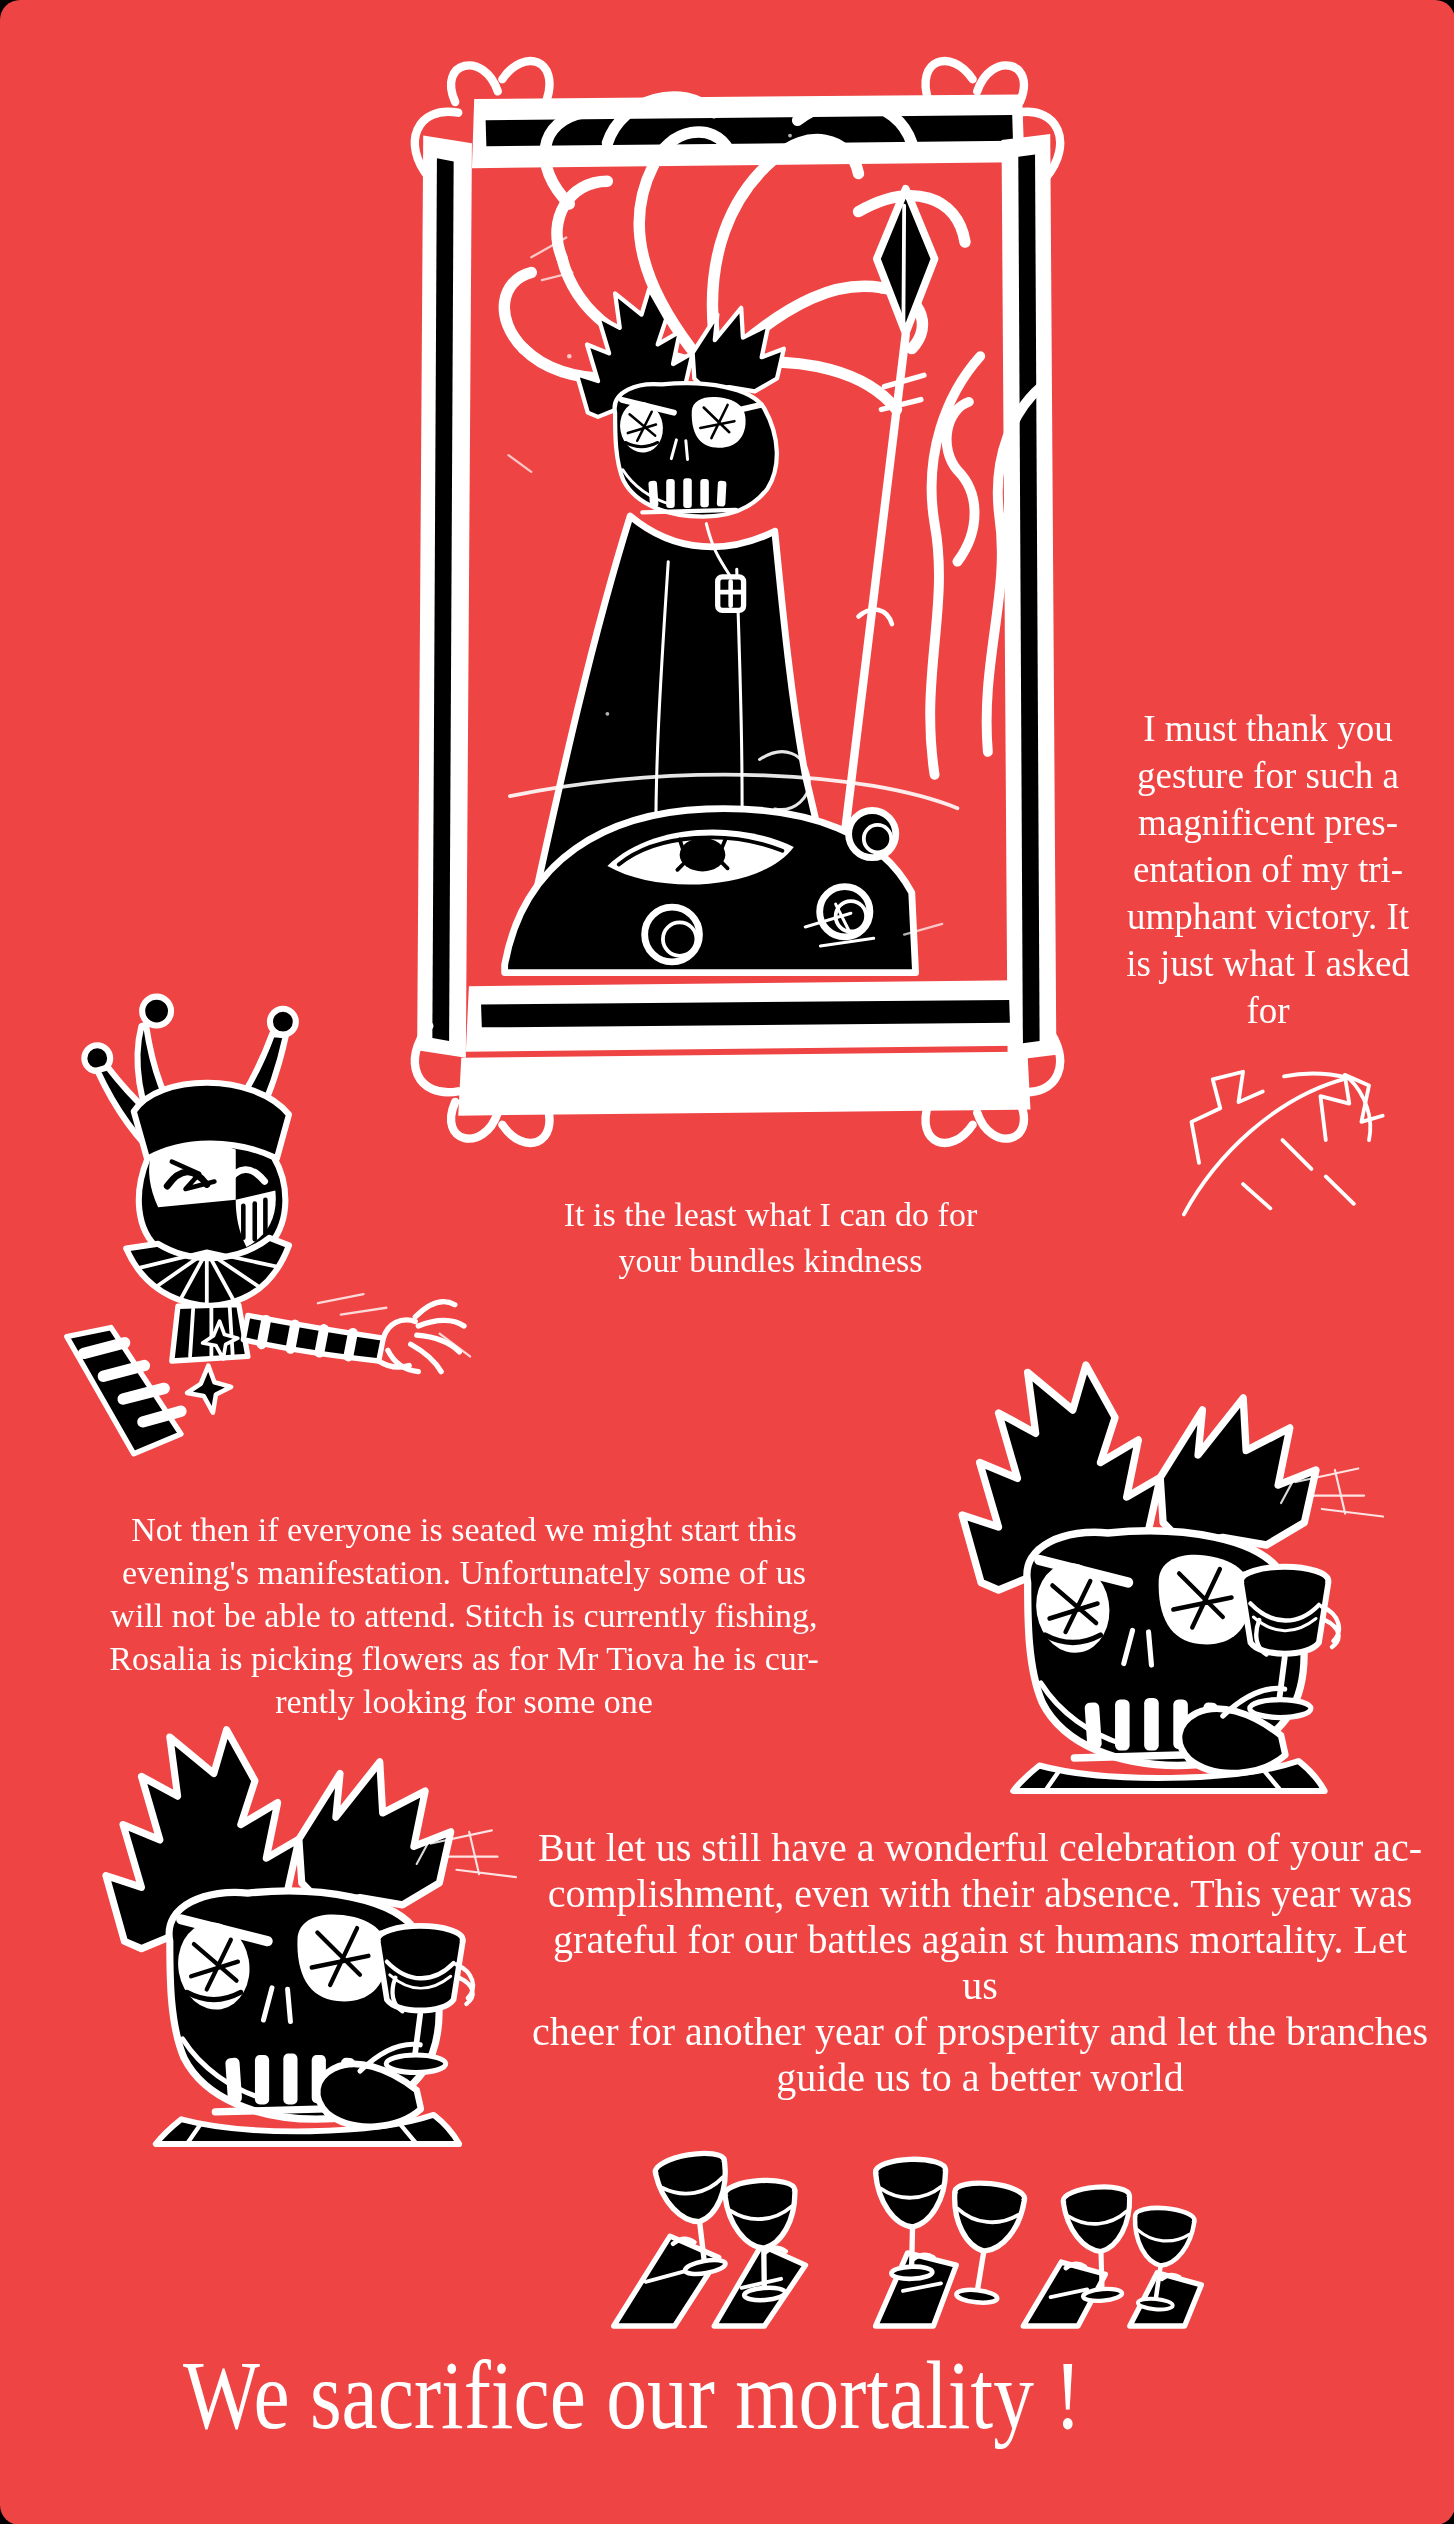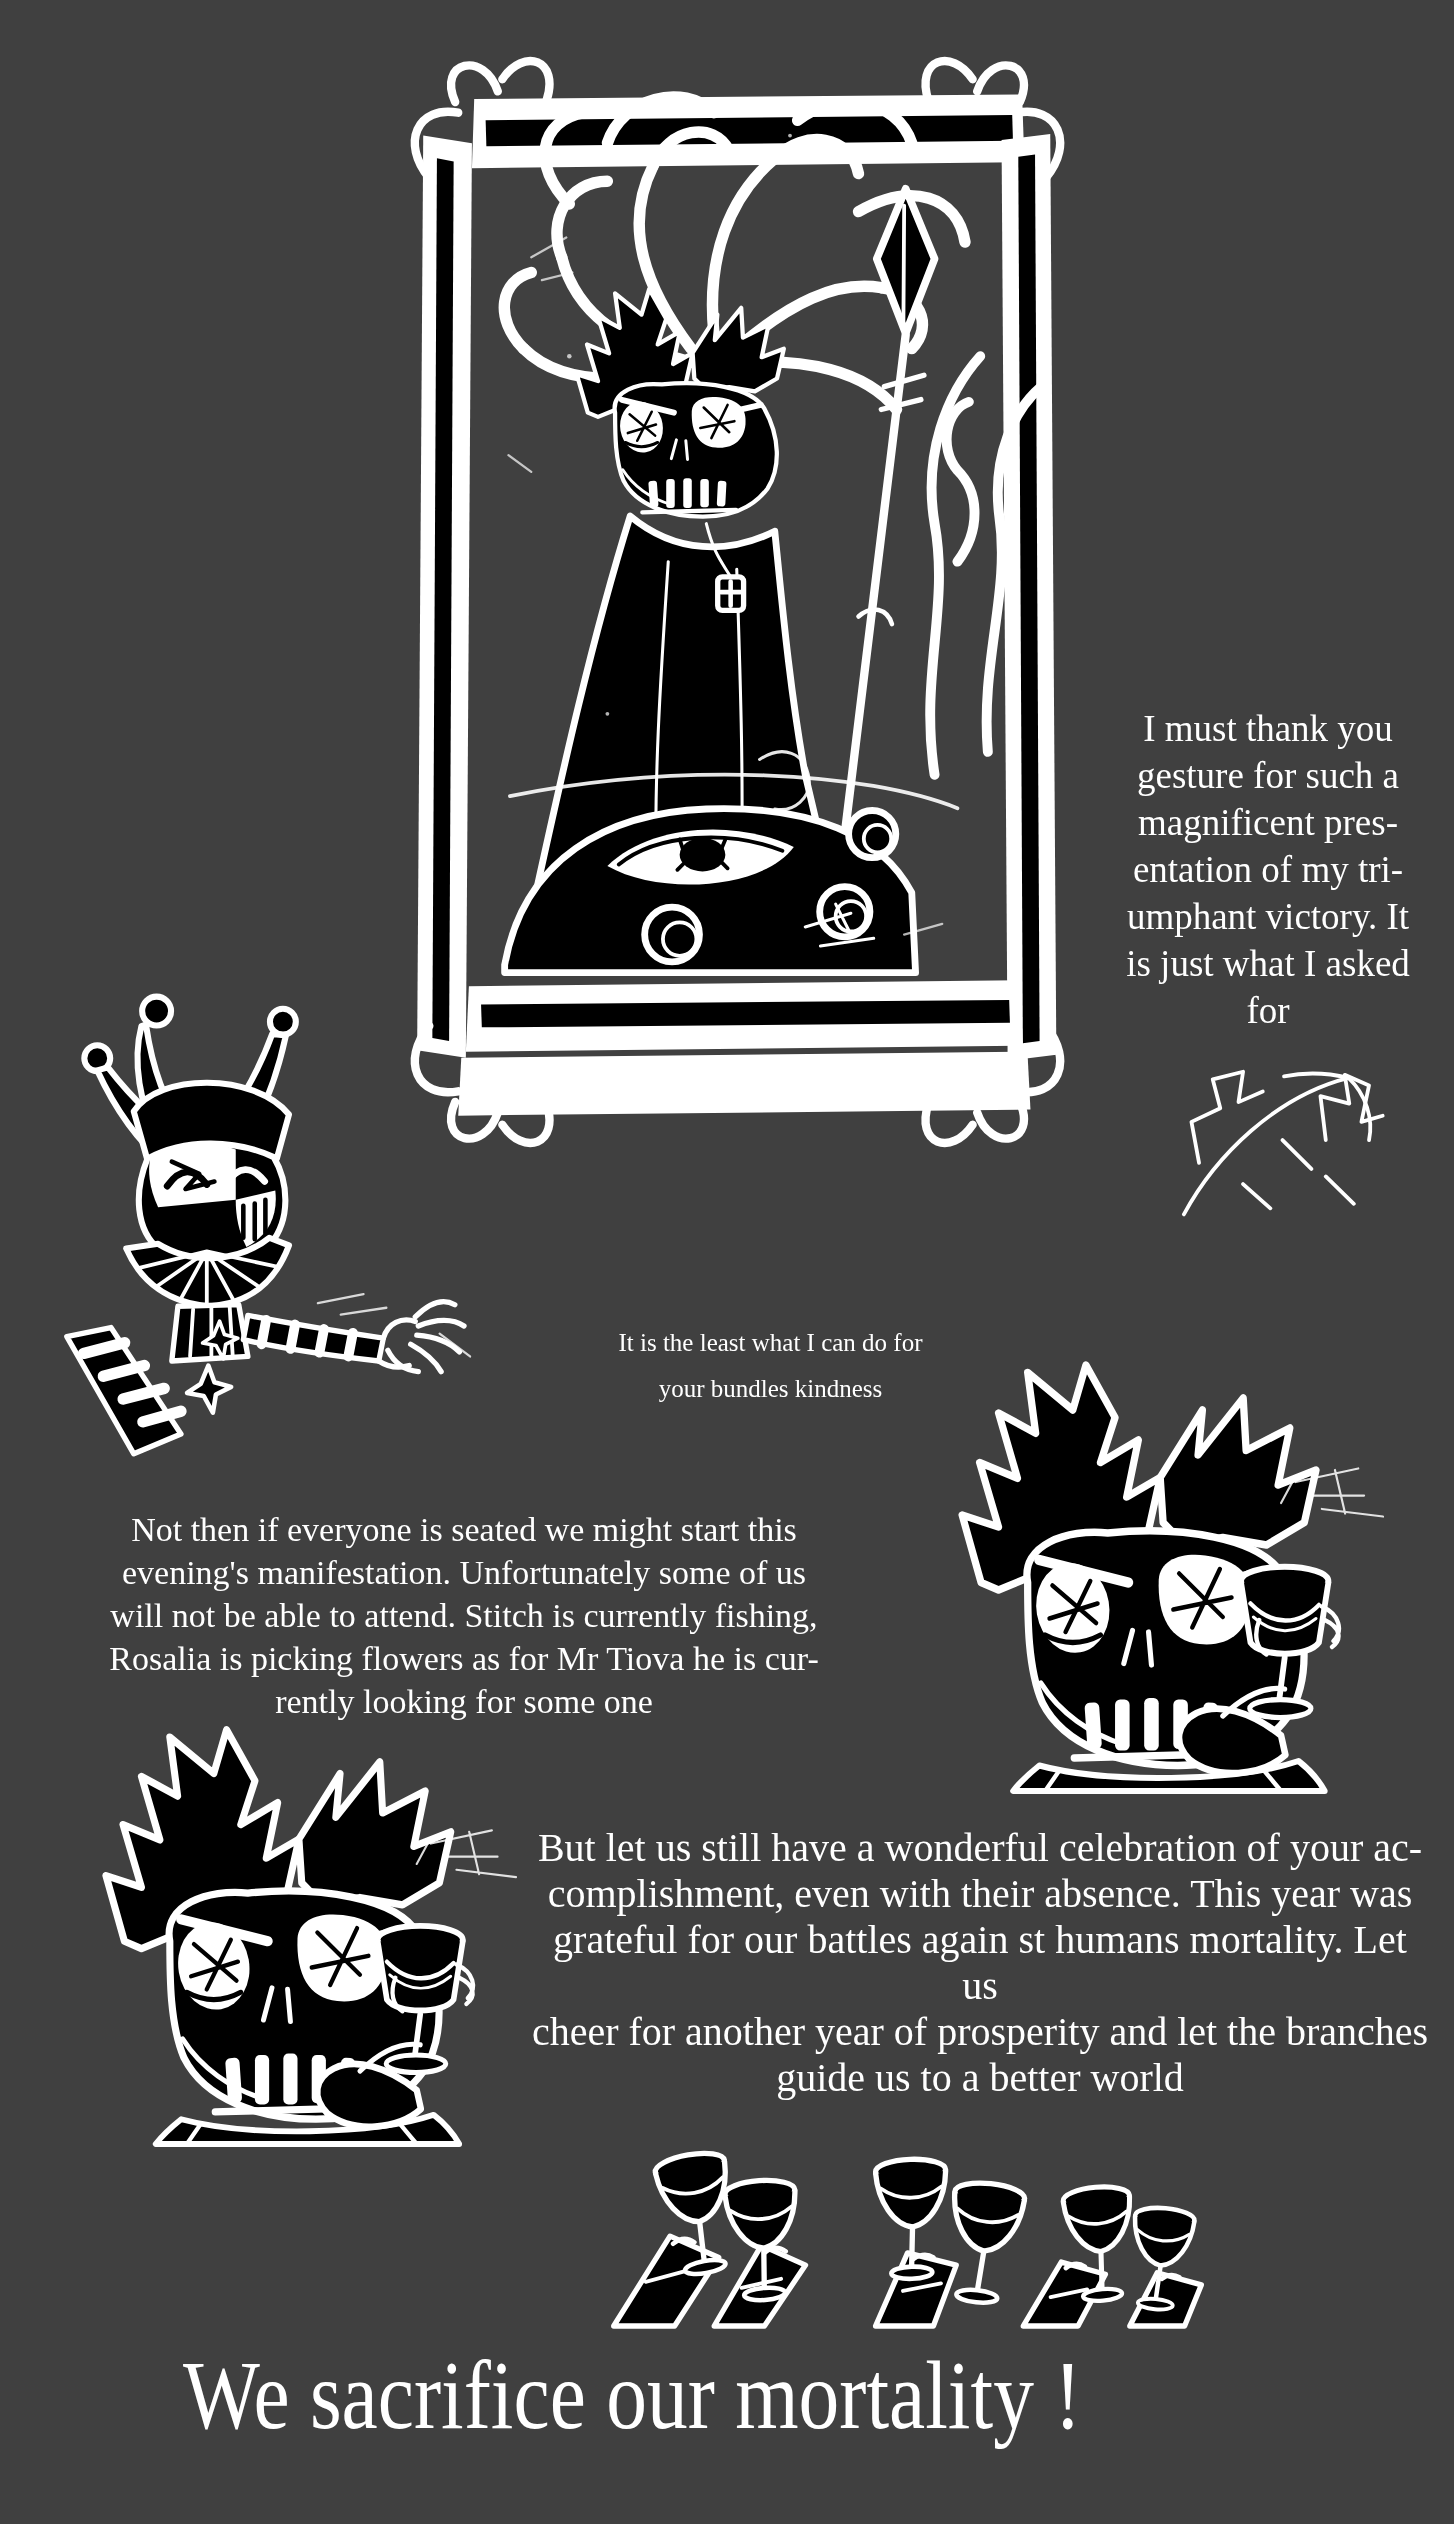--- a/index.html
+++ b/index.html
@@ -1,20 +1,20 @@
 <!DOCTYPE html>
 <html style="font-size:12px"><head>
 <meta charset="utf-8">
 <style>
   html,body{margin:0;padding:0;background:#000;}
-  #page{position:relative;width:1455px;height:2525px;background:#404040;overflow:hidden;
-        font-family:"Liberation Serif","DejaVu Serif",serif;color:#fff;}
+  #page{position:relative;width:1455px;height:2525px;background:#ef4444;overflow:hidden;
+        font-family:"Liberation Serif","DejaVu Serif",serif;color:#fff;border-radius:20px;}
   .speech{position:absolute;color:#fff;text-align:center;white-space:pre-line;}
   #speech-1{left:1074px;top:705px;width:388px;font-size:37px;line-height:47px;}
-  #speech-2{left:524px;top:1320px;width:493px;font-size:25px;line-height:46px;}
+  #speech-2{left:524px;top:1192px;width:493px;font-size:34px;line-height:46px;}
   #speech-3{left:47px;top:1484px;width:834px;font-size:34px;line-height:43px;margin-top:24px;}
   #speech-4{left:531px;top:1825px;width:898px;font-size:40px;line-height:46px;}
   #cheers-text{position:absolute;left:190px;top:2201px;font-size:93px;line-height:1.05;}
   #closing-text{position:absolute;left:183px;top:2345px;font-size:97px;line-height:1.05;
                 white-space:nowrap;transform:scaleX(0.84);transform-origin:left top;}
   .art{position:absolute;}
   svg{display:block;overflow:visible;}
   .ink{stroke:#fff;fill:none;stroke-linecap:round;stroke-linejoin:round;}
   .blk{fill:#000;stroke:#fff;stroke-linejoin:round;stroke-linecap:round;}
   .wht{fill:#fff;stroke:none;}

